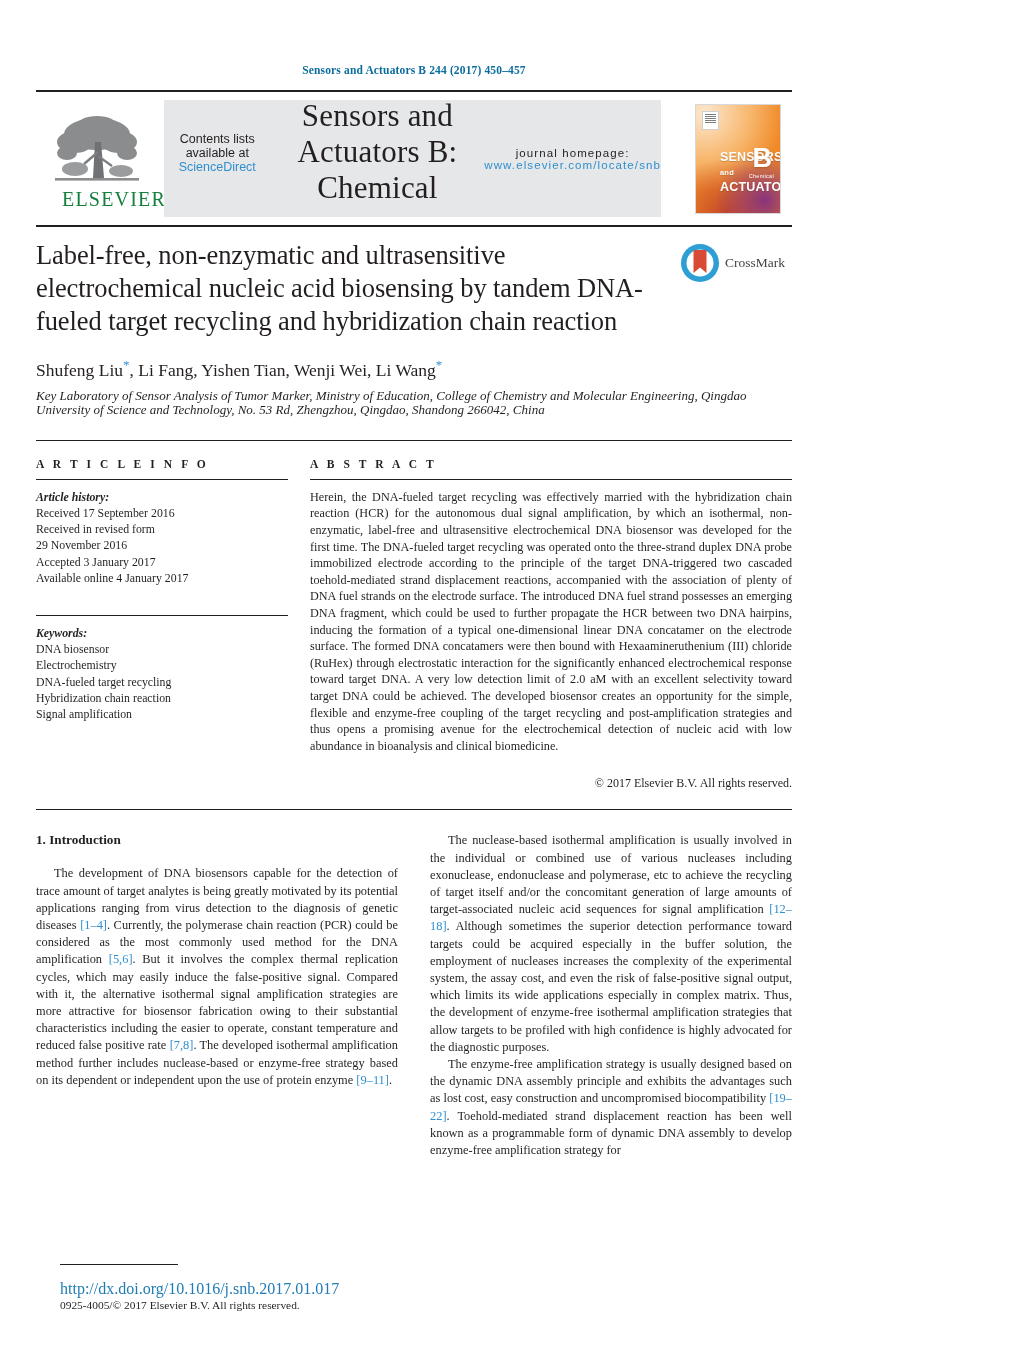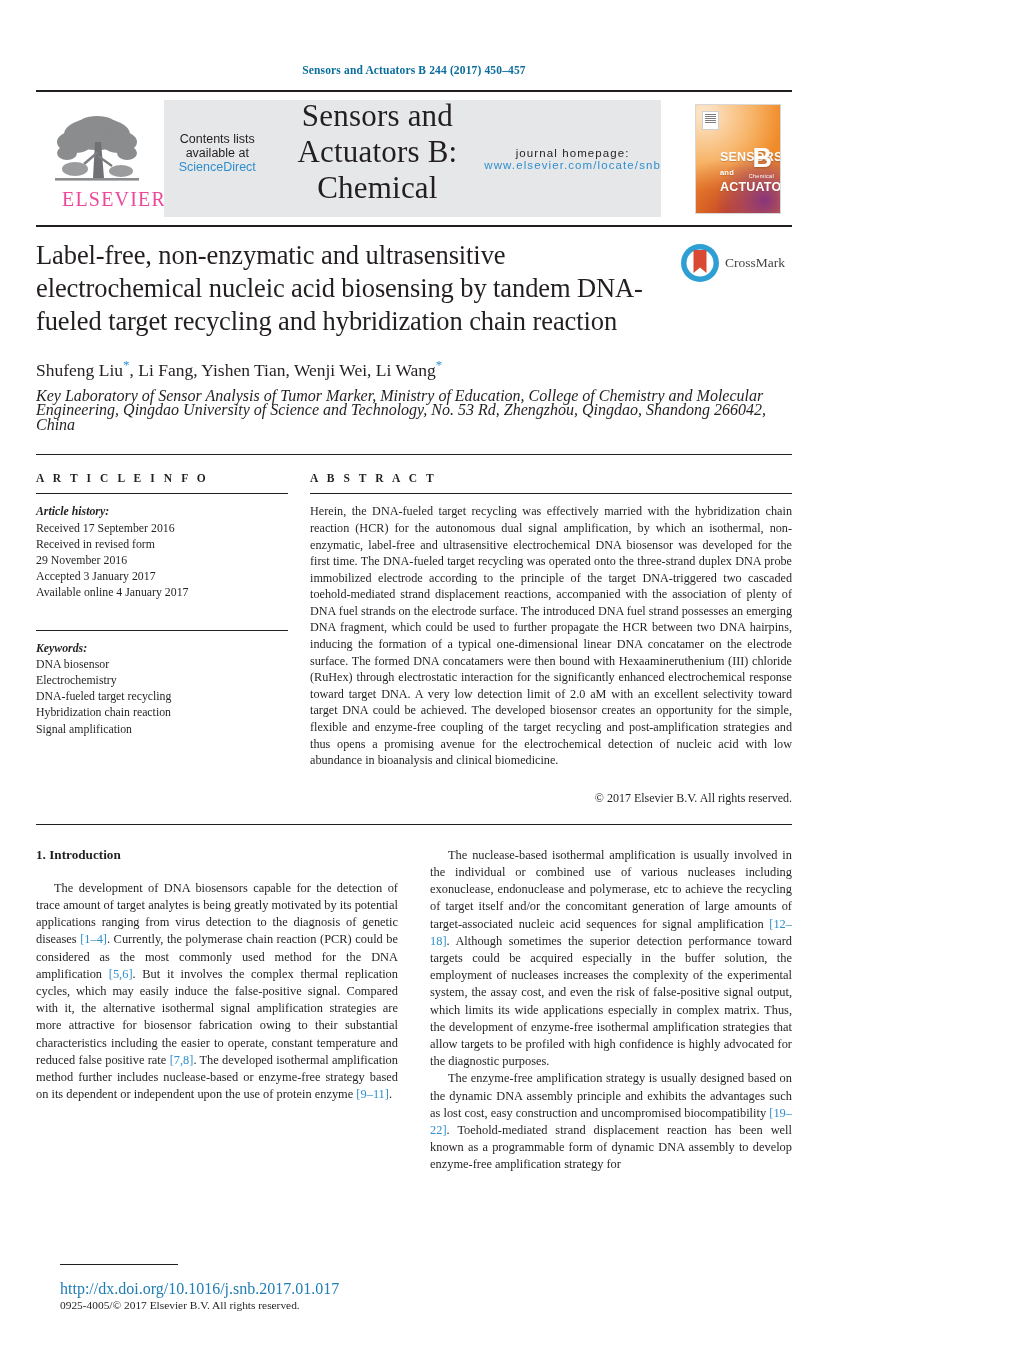--- a/index.html
+++ b/index.html
@@ -50,21 +50,21 @@
     align-items: center;
     justify-content: center;
     padding-top: 4px;
     box-sizing: border-box;
   }
   .tree-svg { display:block; }
   .elsevier-word {
     font-family: "Liberation Serif", serif;
     font-size: 20px;
     letter-spacing: 1.2px;
-    color: #ec4899;
+    color: #15803d;
     margin-top: 1px;
     line-height: 1;
     margin-left: 34px;
   }
   .masthead-center {
     flex: 1 1 auto;
     background: #e6e7e8;
     margin: 8px 23px 8px 6px;
     display: flex;
     flex-direction: row;
@@ -191,21 +191,21 @@
     margin-top: 19px;
     font-family: "Liberation Serif", serif;
     font-size: 17.5px;
     color: #231f20;
   }
   .authors .star { color: #2f8fce; font-size: 13px; vertical-align: super; }
   .affiliation {
     margin-top: 8px;
     font-family: "Liberation Serif", serif;
     font-style: italic;
-    font-size: 16px;
+    font-size: 13px;
     line-height: 14.5px;
     color: #231f20;
     max-width: 830px;
   }
 
   
   .info-rule {
     margin-top: 22px;
     border-top: 1.3px solid #231f20;
   }

